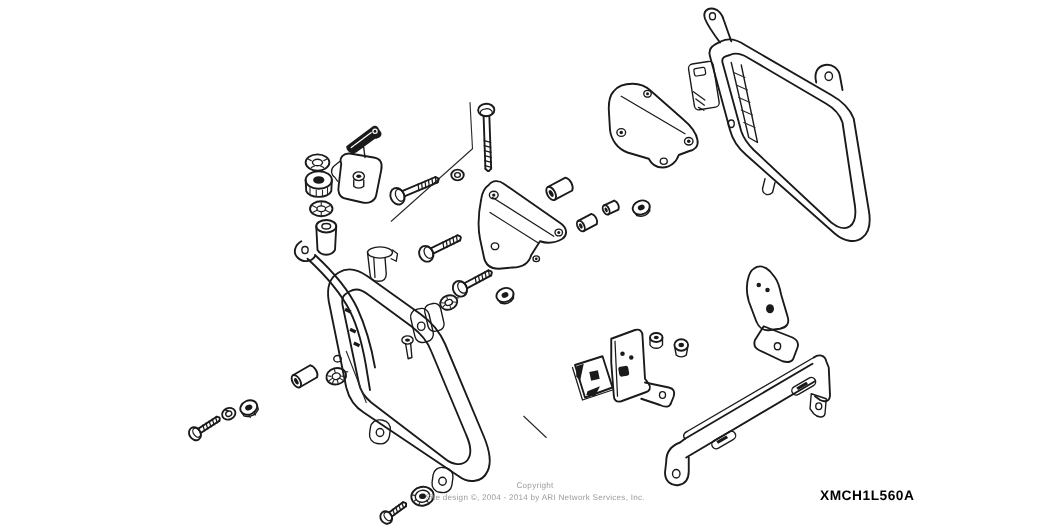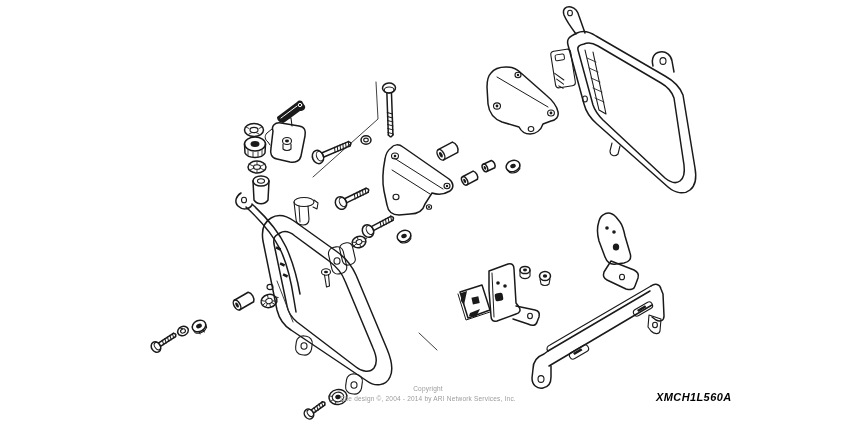--- a/index.html
+++ b/index.html
@@ -7,21 +7,21 @@
          font-family:"Liberation Sans", sans-serif;}
   svg{position:absolute;left:0;top:0;}
   svg *{stroke:#1a1a1a;stroke-width:1.5;fill:none;stroke-linecap:round;stroke-linejoin:round;}
   svg .fill{fill:#1a1a1a;stroke:none;}
   svg .thin{stroke-width:1;}
   svg .hair{stroke-width:0.9;stroke:#2a2a2a;}
   svg .det{stroke-width:1.1;}
   .copyright{position:absolute;left:308px;top:384px;width:240px;text-align:center;
              color:#9b9b9b;font-size:6.5px;line-height:9.5px;letter-spacing:.2px;}
   .diagram-code{position:absolute;left:656px;top:391px;color:#000;font-weight:700;
-                font-size:11px;letter-spacing:.4px;font-style:italic;}
+                font-size:11px;letter-spacing:.4px;}
 </style>
 </head>
 <body>
 
 <div id="stage">
   <svg width="850" height="424" viewBox="0 0 850 424">
 
     <g>
       <path d="M577,33 C583,30 590,32 596,36 L665,76 C674,81 680,87 683,95 L695,168 C697,179 695,186 690,190 C684,195 675,193 668,187 L597,124 C590,118 586,112 584,104 L568,45 C566,38 571,36 577,33 Z"></path>
       <path d="M584,44 C588,42 593,43 598,46 L661,83 C668,87 672,92 674,98 L684,165 C685,173 684,178 680,181 C676,184 670,182 665,178 L603,120 C598,115 595,111 593,105 L578,50 C577,46 580,45 584,44 Z"></path>

